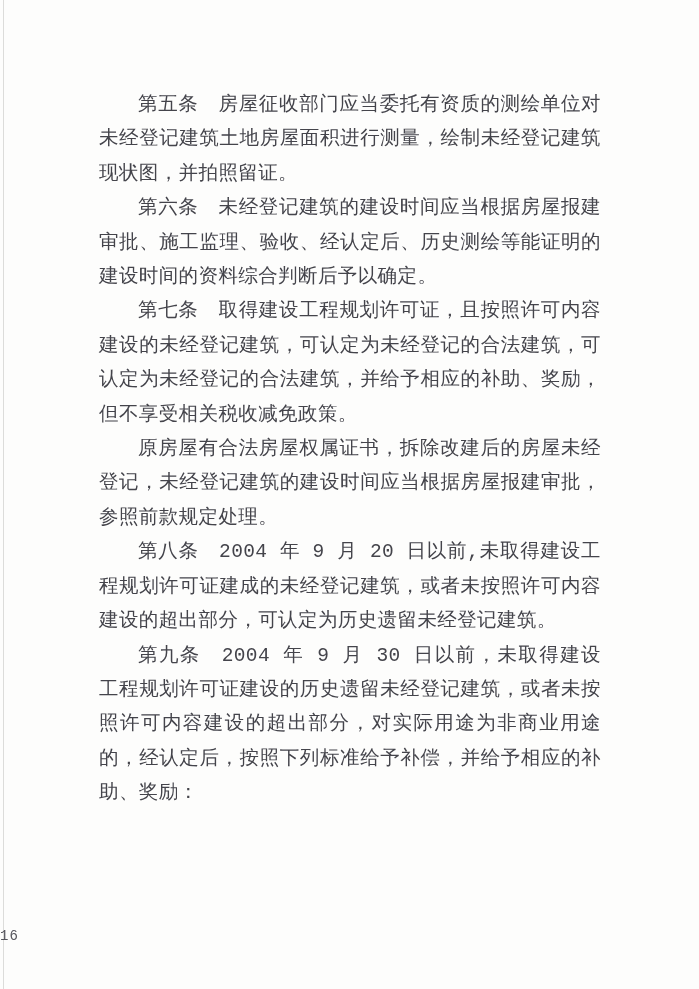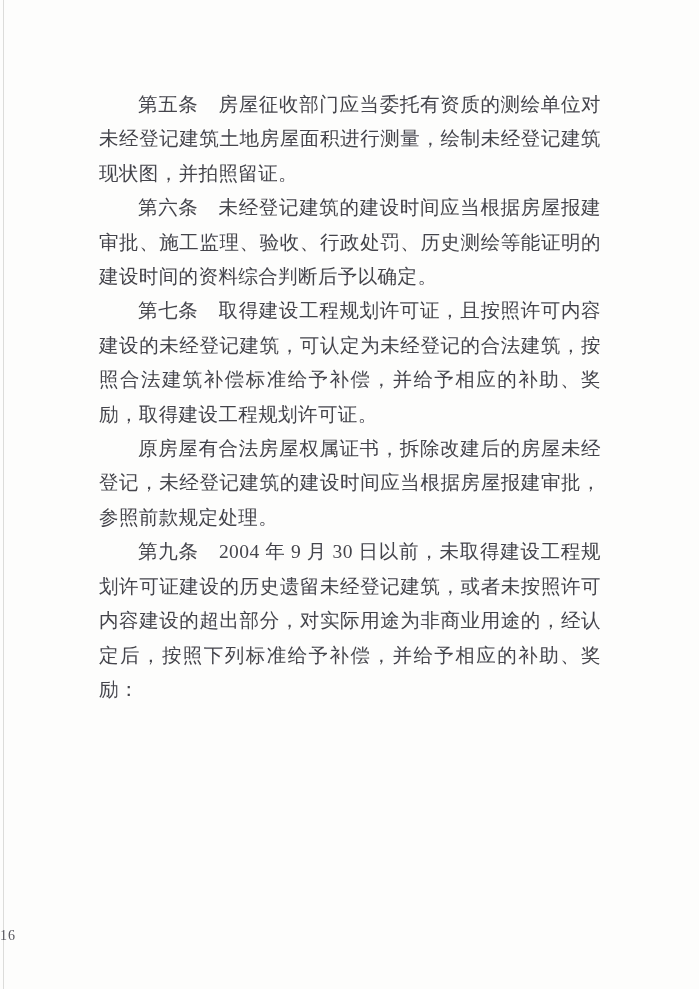--- a/index.html
+++ b/index.html
@@ -7,21 +7,21 @@
     padding: 0;
     background: #e9e9e9;
   }
   .page {
     position: relative;
     width: 699px;
     height: 989px;
     margin: 0 auto;
     background: #fdfdfc;
     overflow: hidden;
-    font-family: Liberation Serif, serif;
+    font-family: Liberation Mono, monospace;
   }
   
   .scan-edge {
     position: absolute;
     left: 3px;
     top: 0;
     width: 1px;
     height: 989px;
     background: #dcdcda;
   }
@@ -54,20 +54,21 @@
   }
 </style>
 </head>
 <body>
 
 <div class="page">
   <div class="scan-edge"></div>
 
   <div class="text-block">
     <p>第五条　房屋征收部门应当委托有资质的测绘单位对未经登记建筑土地房屋面积进行测量，绘制未经登记建筑现状图，并拍照留证。</p>
-    <p>第六条　未经登记建筑的建设时间应当根据房屋报建审批、施工监理、验收、行政处罚、历史测绘等能证明的建设时间的资料综合判断后予以确定。</p>
-    <p>第七条　取得建设工程规划许可证，且按照许可内容建设的未经登记建筑，可认定为未经登记的合法建筑，按照合法建筑补偿标准给予补偿，并给予相应的补助、奖励，取得建设工程规划许可证。</p>
+    <p>第六条　未经登记建筑的建设时间应当根据房屋报建审批、施工监理、验收、经认定后、历史测绘等能证明的建设时间的资料综合判断后予以确定。</p>
+    <p>第七条　取得建设工程规划许可证，且按照许可内容建设的未经登记建筑，可认定为未经登记的合法建筑，可认定为未经登记的合法建筑，并给予相应的补助、奖励，但不享受相关税收减免政策。</p>
     <p>原房屋有合法房屋权属证书，拆除改建后的房屋未经登记，未经登记建筑的建设时间应当根据房屋报建审批，参照前款规定处理。</p>
+    <p>第八条　2004 年 9 月 20 日以前,未取得建设工程规划许可证建成的未经登记建筑，或者未按照许可内容建设的超出部分，可认定为历史遗留未经登记建筑。</p>
     <p>第九条　2004 年 9 月 30 日以前，未取得建设工程规划许可证建设的历史遗留未经登记建筑，或者未按照许可内容建设的超出部分，对实际用途为非商业用途的，经认定后，按照下列标准给予补偿，并给予相应的补助、奖励：</p>
   </div>
 
   <div class="page-number">16</div>
 </div>
 
 </body></html>

